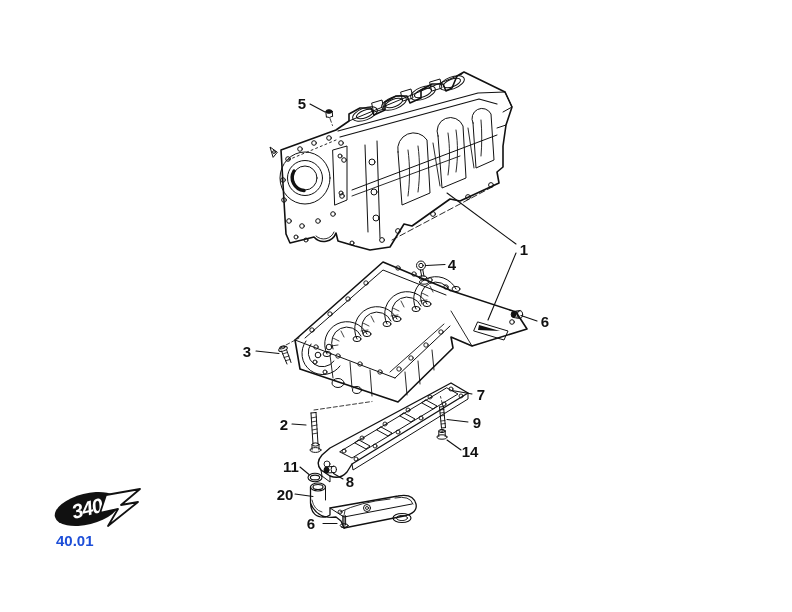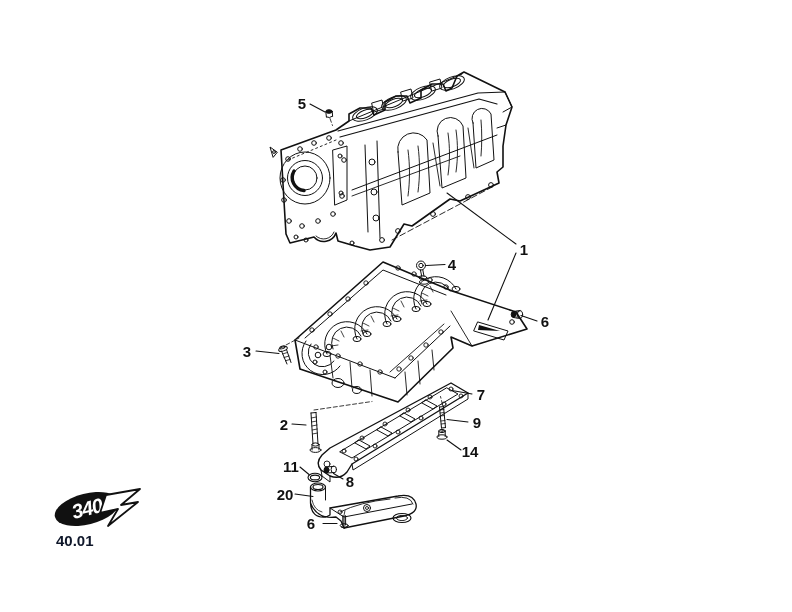--- a/index.html
+++ b/index.html
@@ -18,21 +18,21 @@
     color:#111;
     line-height:1;
     letter-spacing:0;
     cursor:default;
     user-select:none;
   }
   .page-code{
     position:absolute;
     left:56px;top:532px;
     font:700 15px "Liberation Sans", sans-serif;
-    color:#0f172a;
+    color:#1d4ed8;
   }
 </style>
 </head>
 <body>
 
 <div class="page">
 
   <svg class="artwork" width="792" height="612" viewBox="0 0 792 612" fill="none" stroke="#111" stroke-width="1.2" stroke-linejoin="round" stroke-linecap="round">
 
     <g>

